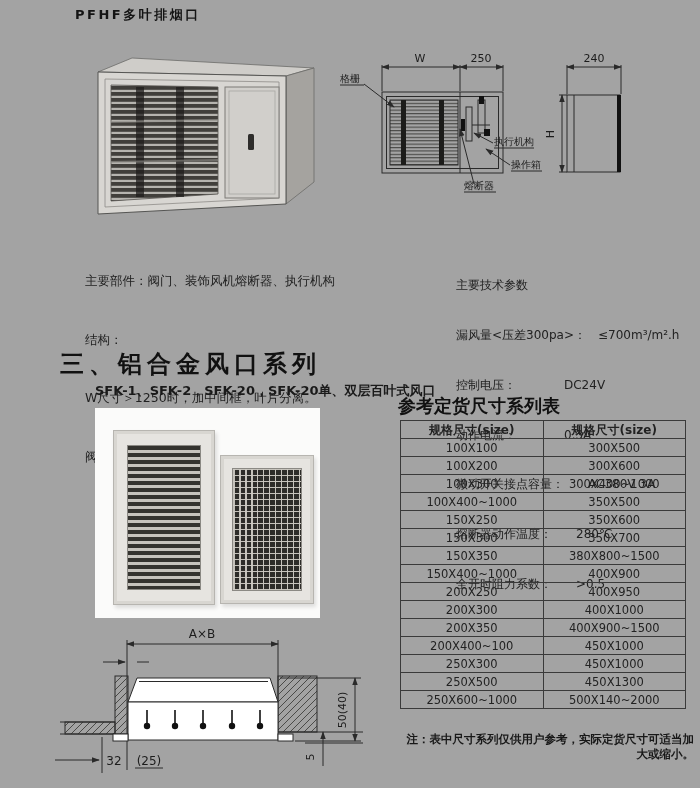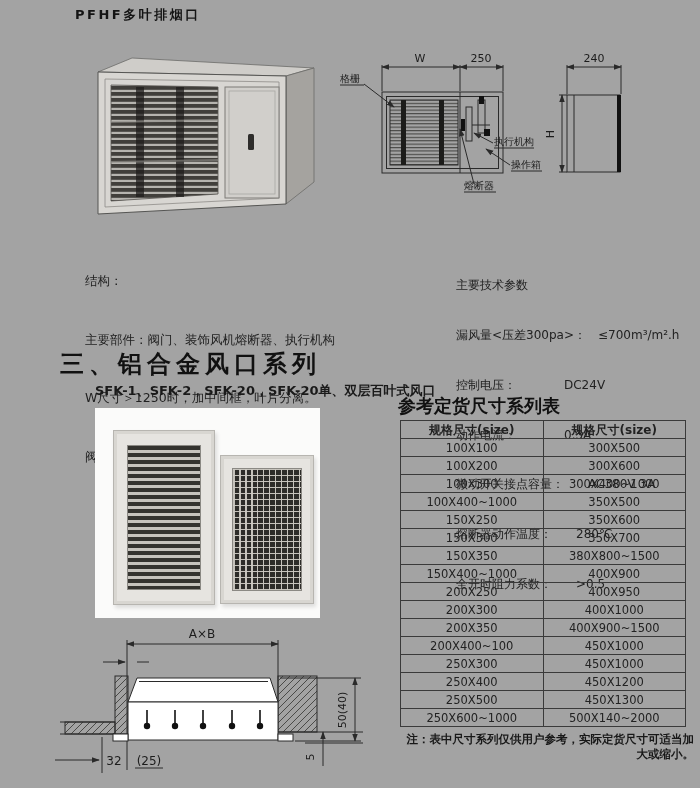--- a/index.html
+++ b/index.html
@@ -127,22 +127,22 @@
     <text x="143" y="17" font-size="11" text-anchor="middle">250</text>
     <text x="256" y="17" font-size="11" text-anchor="middle">240</text>
     <text font-size="11" text-anchor="middle" transform="translate(216,89) rotate(-90)">H</text>
     <text x="2" y="37" font-size="10">格栅</text>
     <text x="156" y="100" font-size="10">执行机构</text>
     <text x="173" y="123" font-size="10">操作箱</text>
     <text x="126" y="144" font-size="10">熔断器</text>
   </svg>
 
   <div class="abs struct-block">
+    <div>主要部件：阀门、装饰风机熔断器、执行机构</div>
     <div>结构：</div>
-    <div>主要部件：阀门、装饰风机熔断器、执行机构</div>
     <div>W尺寸＞1250时，加中间框，叶片分离。</div>
     <div>阀体面积≥1M²，执行器装2只。</div>
   </div>
 
   <div class="abs tech-block">
     <div>主要技术参数</div>
     <div>漏风量&lt;压差300pa&gt;：　≤700m³/m².h</div>
     <div>控制电压：　　　　DC24V</div>
     <div>动作电流：　　　　0.3A</div>
     <div>微动开关接点容量：　　AC380V 3A</div>
@@ -281,24 +281,20 @@
         </tr>
         <tr>
           <td>200X400~100</td>
           <td>450X1000</td>
         </tr>
         <tr>
           <td>250X300</td>
           <td>450X1000</td>
         </tr>
         <tr>
-          <td>250X400</td>
-          <td>450X1200</td>
-        </tr>
-        <tr>
           <td>250X500</td>
           <td>450X1300</td>
         </tr>
         <tr>
           <td>250X600~1000</td>
           <td>500X140~2000</td>
         </tr>
       </tbody>
   </table>
   <div class="abs note">注：表中尺寸系列仅供用户参考，实际定货尺寸可适当加大或缩小。</div>

